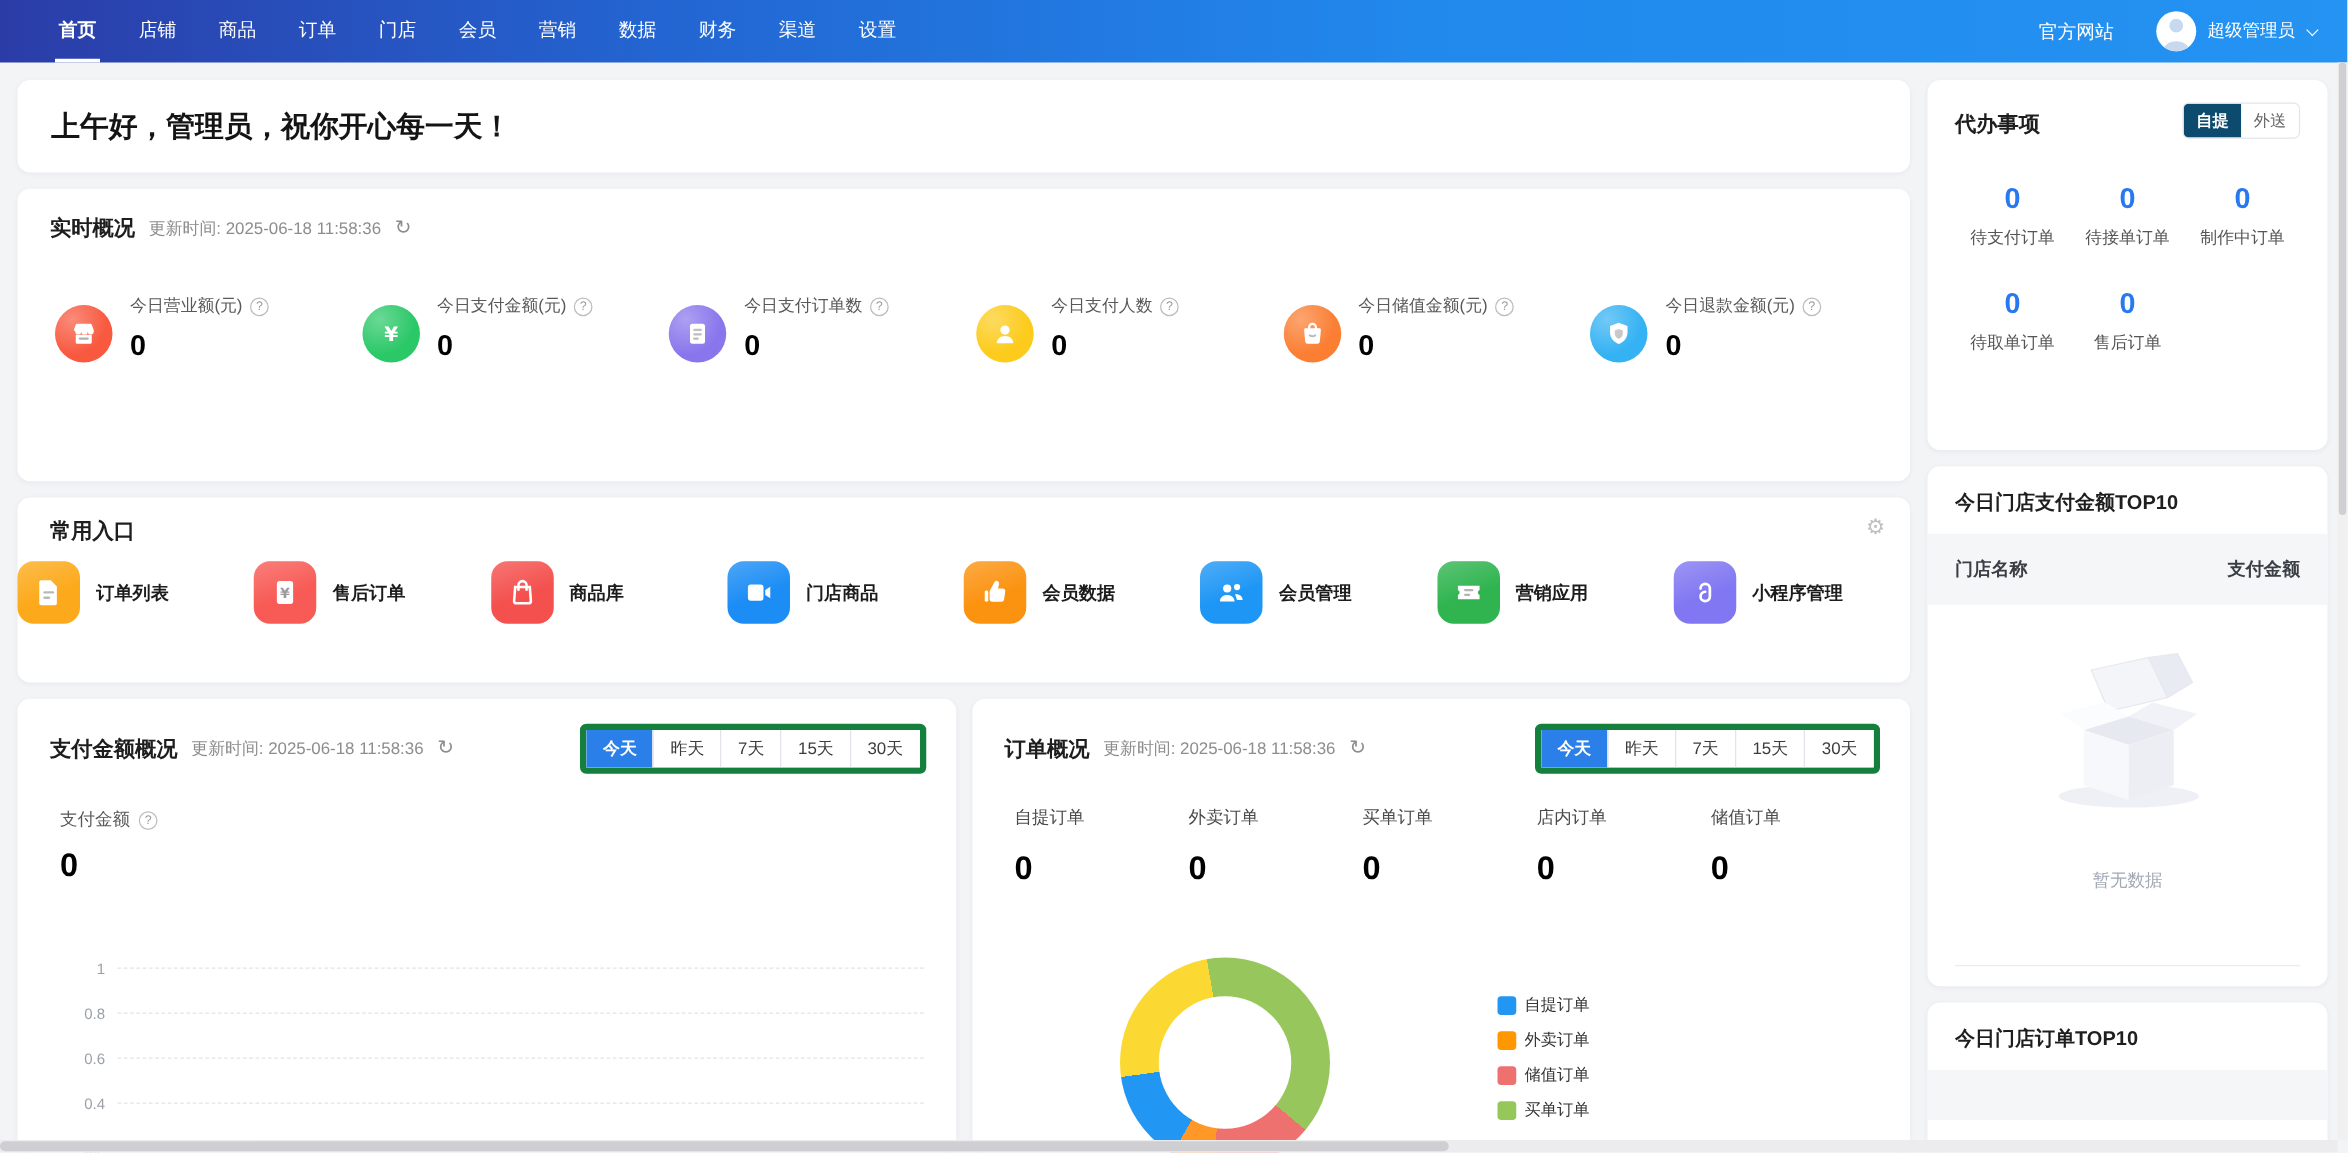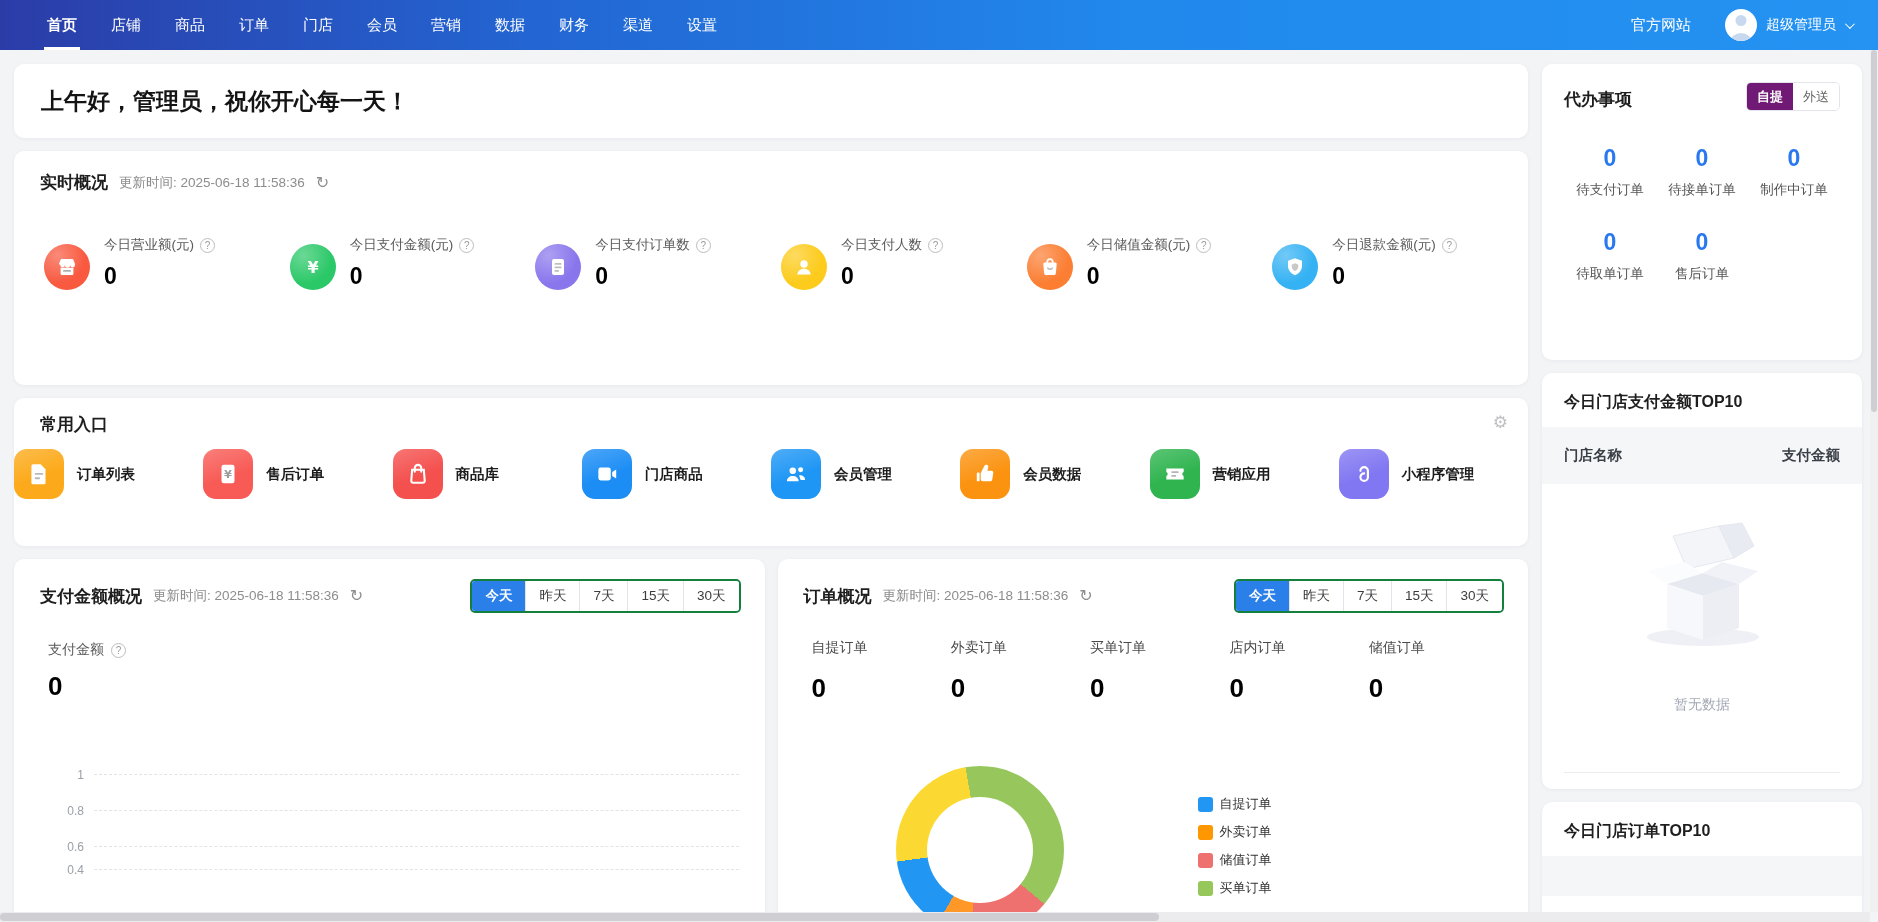--- a/index.html
+++ b/index.html
@@ -59,21 +59,21 @@
   .gear-icon { position:absolute; right:20px; top:14px; font-size:17px; color:#bfbfc4; cursor:pointer; }
   .entries-row { display:flex; margin-top:13px; }
   .entry { flex:1; display:flex; flex-direction:row; align-items:center; gap:13px; cursor:pointer; }
   .entry-icon { width:50px; height:50px; border-radius:13px; display:flex; align-items:center; justify-content:center; position:relative; }
   .entry-icon::before { content:""; position:absolute; inset:0; border-radius:13px; background:linear-gradient(160deg, rgba(255,255,255,.22), rgba(255,255,255,0) 55%); }
   .entry-label { font-size:14.5px; font-weight:bold; color:#1c1c1c; }
 
   
   .bottom-row { display:flex; gap:13px; flex:1; min-height:0; }
   .chart-card { flex:1; min-width:0; position:relative; overflow:hidden; }
-  .tab-group { display:flex; border:2px solid #15803d; border-radius:5px; overflow:hidden; flex:0 0 auto; }
+  .tab-group { display:flex; border:5px solid #15803d; border-radius:5px; overflow:hidden; flex:0 0 auto; }
   .tab { min-width:48px; padding:0 13px; height:30px; line-height:30px; text-align:center; font-size:13.5px; color:#3c3c3c; background:#fff; cursor:pointer; border-left:1px solid #e2e4e9; white-space:nowrap; }
   .tab:first-child { border-left:none; }
   .tab.active { color:#fff; font-weight:bold; }
   .metric-block { padding:28px 0 0 34px; }
   .metric-label { font-size:14px; color:#595959; display:flex; align-items:center; gap:7px; }
   .metric-value { font-size:26px; font-weight:bold; color:#000; margin-top:12px; }
   .gridlines { position:absolute; left:0; right:0; top:0; bottom:0; pointer-events:none; }
   .gridline { position:absolute; left:80px; right:26px; border-top:1px dashed #e4e4e8; }
   .gridline .ytick { position:absolute; left:-52px; top:0; width:42px; transform:translateY(-50%); text-align:right; font-size:12px; color:#9aa0a8; }
 
@@ -292,38 +292,38 @@
         <div class="entry">
           <div class="entry-icon" style="background: rgb(27, 141, 245);">
             <svg width="26" height="26" viewBox="0 0 24 24" fill="#fff">
                 <rect x="4" y="6" width="11.5" height="12" rx="2.2"></rect>
                 <path d="M16.8 10.2l3.7-2.4v8.4l-3.7-2.4z"></path>
               </svg>
           </div>
           <div class="entry-label">门店商品</div>
         </div>
         <div class="entry">
+          <div class="entry-icon" style="background: rgb(251, 147, 17);">
+            <svg width="26" height="26" viewBox="0 0 24 24" fill="#fff">
+                <path d="M8 11l3.4-6.4a1.9 1.9 0 013.6 1.2L14.2 9H17.6a2 2 0 012 2.3l-.9 5.8a2 2 0 01-2 1.7H10a2 2 0 01-2-2z"></path>
+                <rect x="4.4" y="10.6" width="2.6" height="8.2" rx="1.1"></rect>
+              </svg>
+          </div>
+          <div class="entry-label">会员数据</div>
+        </div>
+        <div class="entry">
           <div class="entry-icon" style="background: rgb(30, 150, 245);">
             <svg width="26" height="26" viewBox="0 0 24 24" fill="#fff">
                 <circle cx="9" cy="9" r="3"></circle>
                 <path d="M3.6 18.6c0-3 2.4-4.8 5.4-4.8s5.4 1.8 5.4 4.8z"></path>
                 <circle cx="16.3" cy="8" r="2.3"></circle>
                 <path d="M14.8 13.3c2.9-.5 5.6 1.3 5.6 4.2h-4.1"></path>
               </svg>
           </div>
           <div class="entry-label">会员管理</div>
-        </div>
-        <div class="entry">
-          <div class="entry-icon" style="background: rgb(251, 147, 17);">
-            <svg width="26" height="26" viewBox="0 0 24 24" fill="#fff">
-                <path d="M8 11l3.4-6.4a1.9 1.9 0 013.6 1.2L14.2 9H17.6a2 2 0 012 2.3l-.9 5.8a2 2 0 01-2 1.7H10a2 2 0 01-2-2z"></path>
-                <rect x="4.4" y="10.6" width="2.6" height="8.2" rx="1.1"></rect>
-              </svg>
-          </div>
-          <div class="entry-label">会员数据</div>
         </div>
         <div class="entry">
           <div class="entry-icon" style="background: rgb(47, 180, 79);">
             <svg width="26" height="26" viewBox="0 0 24 24" fill="#fff">
                 <path d="M4 7h16v3.2a1.9 1.9 0 000 3.6V17H4v-3.2a1.9 1.9 0 000-3.6z"></path>
                 <rect x="8.5" y="9.4" width="7" height="1.7" rx=".85" fill="#000" fill-opacity=".3"></rect>
                 <rect x="8.5" y="12.9" width="4.6" height="1.7" rx=".85" fill="#000" fill-opacity=".3"></rect>
               </svg>
           </div>
           <div class="entry-label">营销应用</div>
@@ -365,21 +365,21 @@
         <div class="gridlines">
           <div class="gridline" style="top:215px">
               <span class="ytick">1</span>
             </div>
           <div class="gridline" style="top:251px">
               <span class="ytick">0.8</span>
             </div>
           <div class="gridline" style="top:287px">
               <span class="ytick">0.6</span>
             </div>
-          <div class="gridline" style="top:310px">
+          <div class="gridline" style="top:323px">
               <span class="ytick">0.4</span>
             </div>
           <div class="gridline" style="top:359px">
               <span class="ytick">0.2</span>
             </div>
         </div>
       </div>
 
       <div class="card chart-card">
         <div class="panel-head">
@@ -439,21 +439,21 @@
       </div>
     </div>
   </div>
 
   <div class="sidebar">
 
     <div class="card todo-card">
       <div class="todo-head">
         <div class="panel-title">代办事项</div>
         <div class="toggle-group">
-          <div class="toggle-btn active" style="background: #701a75;">自提</div>
+          <div class="toggle-btn active" style="background: #0c4a6e;">自提</div>
           <div class="toggle-btn">外送</div>
         </div>
       </div>
       <div class="todo-grid">
         <div class="todo-item">
           <div class="todo-value">0</div>
           <div class="todo-label">待支付订单</div>
         </div>
         <div class="todo-item">
           <div class="todo-value">0</div>

